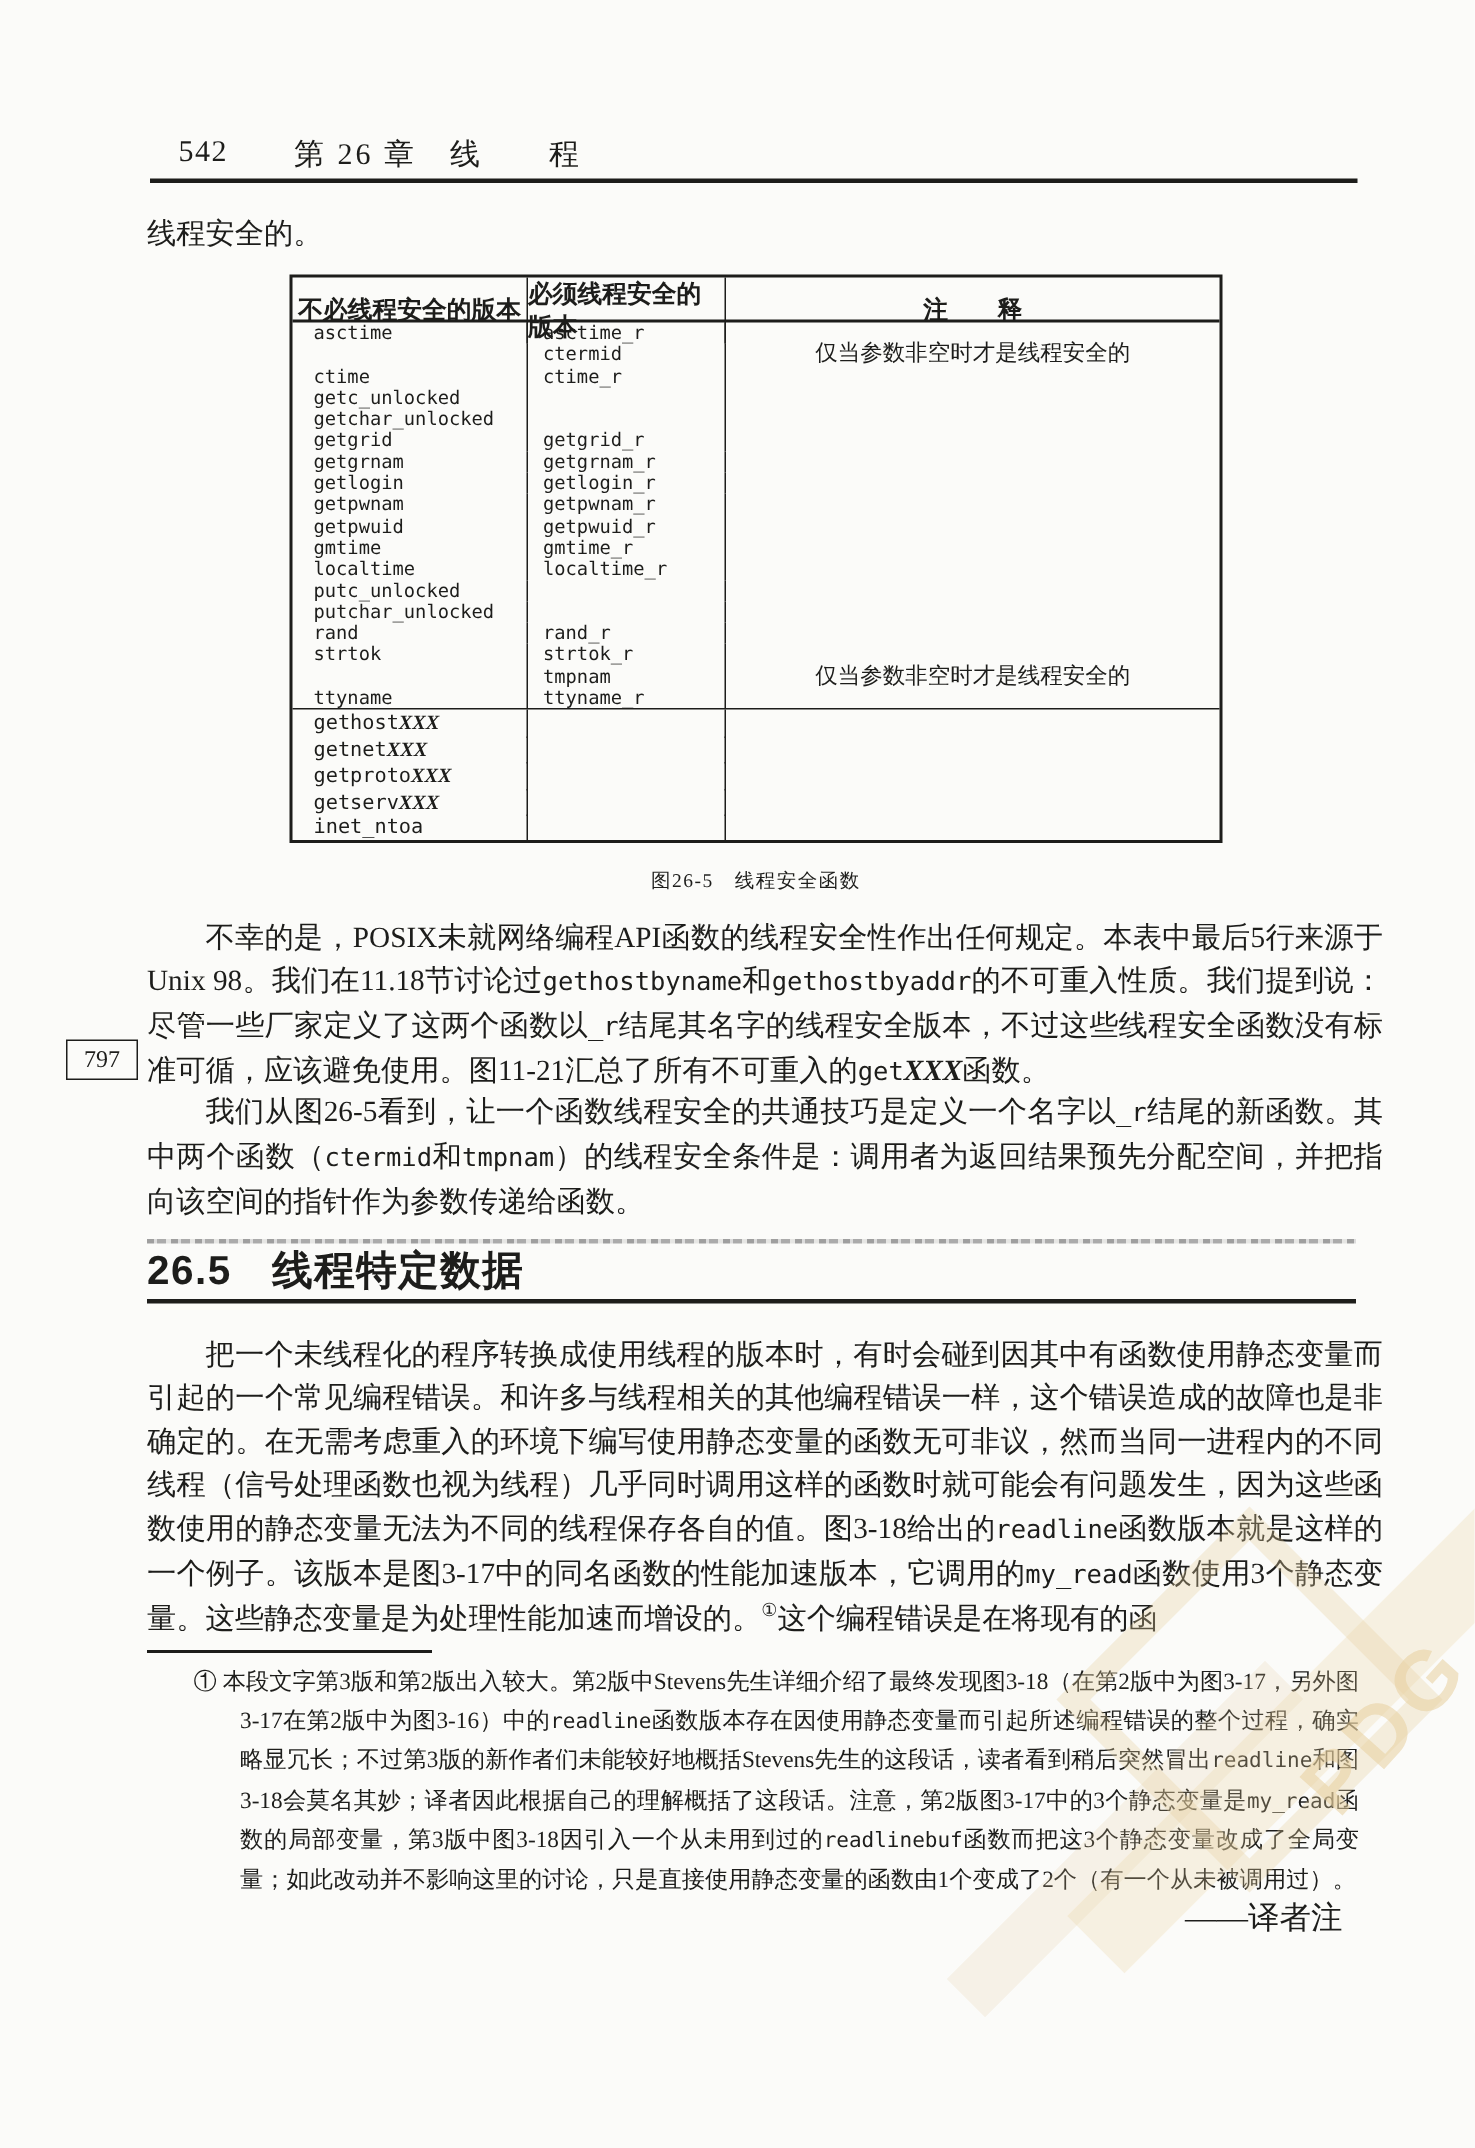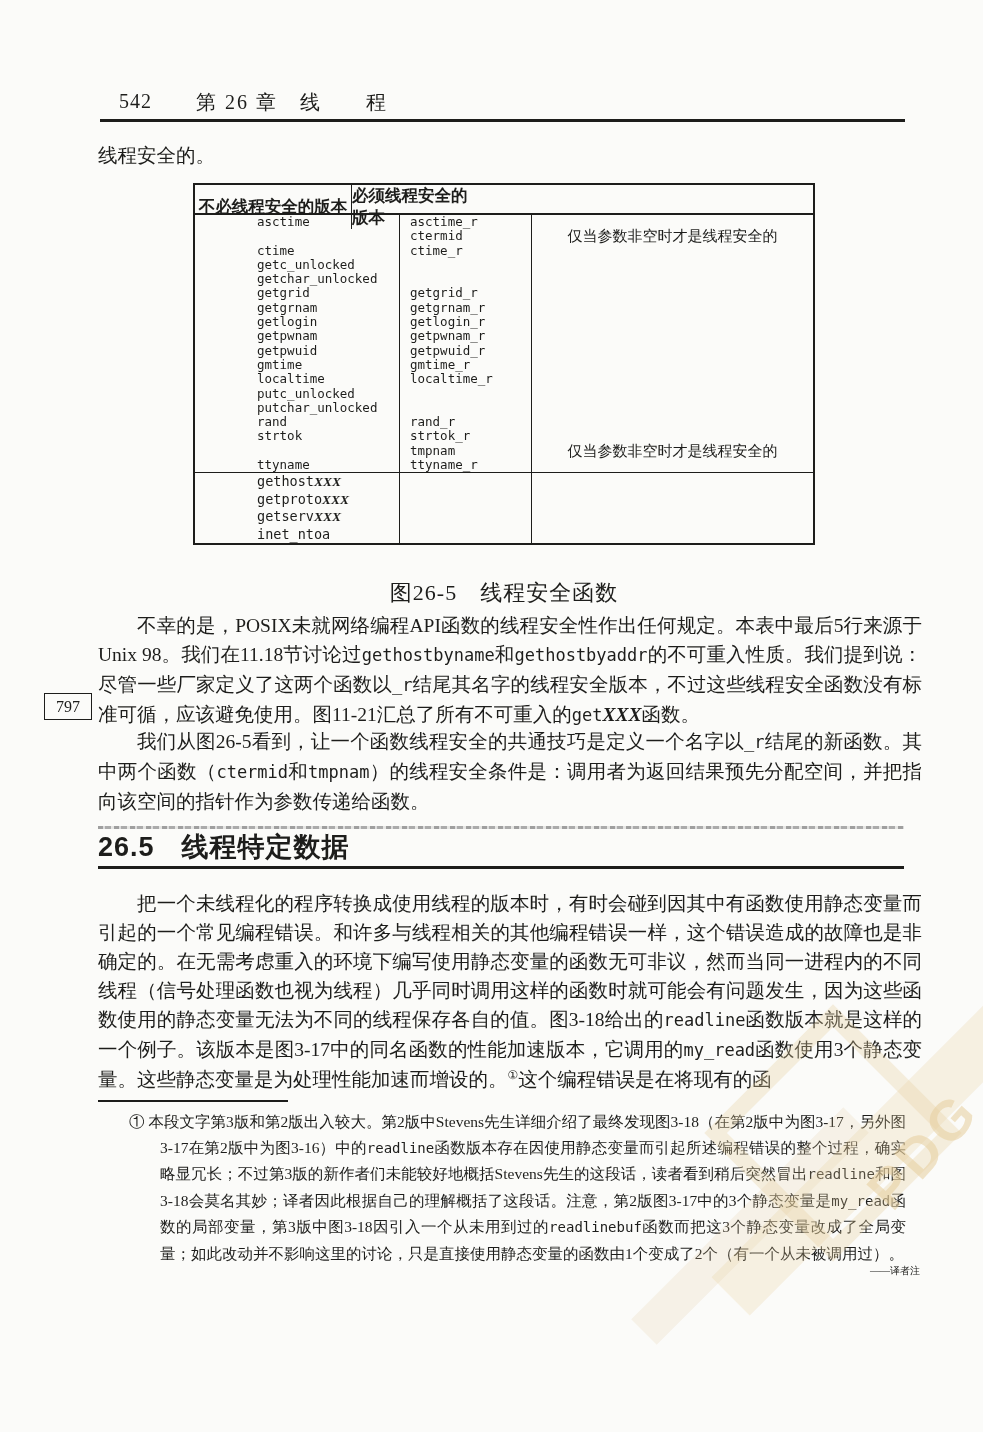--- a/index.html
+++ b/index.html
@@ -10,54 +10,54 @@
   
   .pagenum{left:119px;top:90px;font-size:20px;letter-spacing:1px;text-align:center;}
   .chaptitle{left:196px;top:89px;font-size:20px;letter-spacing:2px;}
   .head-rule{left:100px;top:119px;width:805px;height:2.5px;background:var(--ink);}
   .intro{left:98px;top:142px;font-size:19.5px;}
   
   .fig-table{left:193px;top:183px;width:622px;border:2px solid var(--ink);box-sizing:border-box;background:transparent;}
   .thead{display:grid;grid-template-columns:156px 132px auto;height:28px;border-bottom:2px solid var(--ink);font-weight:bold;}
   .thc{display:flex;align-items:center;justify-content:center;font-size:16.5px;}
   .thc+.thc{border-left:1.5px solid var(--ink);}
-  .trow{display:grid;grid-template-columns:156px 132px auto;margin-left:48px;}
+  .trow{display:grid;grid-template-columns:156px 132px auto;}
   .tcell{white-space:nowrap;font-family:"DejaVu Sans Mono","Liberation Mono",monospace;}
   .tcell.c1{padding-left:14px;}
   .tcell.c2{border-left:1.5px solid var(--ink);padding-left:10px;}
   .tcell.c3{border-left:1.5px solid var(--ink);text-align:center;
             font-family:"Liberation Serif","DejaVu Serif",serif;}
   .tsec0 .trow{height:14.3px;}
   .tsec0 .tcell{line-height:14.3px;font-size:12.5px;}
   .tsec0 .tcell.c3{font-size:15px;}
   .tsec1{border-top:1.8px solid var(--ink);}
   .tsec1 .trow{height:17.4px;}
   .tsec1 .tcell{line-height:17.4px;font-size:13.5px;}
   .code{font-family:"DejaVu Sans Mono","Liberation Mono",monospace;}
   .xxx{font-family:"Liberation Serif","DejaVu Serif",serif;font-style:italic;font-weight:600;}
-  .caption{left:193px;top:578px;width:622px;text-align:center;font-size:22px;letter-spacing:1px;}
+  .caption{left:193px;top:578px;width:622px;text-align:center;font-size:13px;letter-spacing:1px;}
   
   .para{left:98px;width:824px;font-size:19.5px;line-height:29px;text-align:justify;text-indent:39px;}
   .para .code{font-size:17px;}
   .p1{top:611px;} .p2{top:727px;} .p3{top:889px;}
   .fsup{font-size:12px;vertical-align:super;line-height:0;}
   .marker{left:44px;top:693px;width:46px;height:25px;border:1.8px solid var(--ink);
           display:flex;align-items:center;justify-content:center;font-size:16px;}
   
   .sec-head{left:98px;top:826px;width:806px;}
   .speckle{height:3px;background:repeating-linear-gradient(90deg,#9f9f9f 0 5px,#dcdcdc 5px 7px,#ababab 7px 13px,#e6e6e4 13px 16px);}
   .sec-title-row{display:flex;gap:27px;margin-top:2px;
        font-family:"Liberation Sans","DejaVu Sans",sans-serif;font-weight:bold;font-size:27px;line-height:33px;letter-spacing:1px;}
   .sec-rule{margin-top:2px;height:3px;background:var(--ink);}
   
   .fn-sep{left:98px;top:1100px;width:190px;height:2px;background:var(--ink);}
   .footnote{left:98px;top:1109px;width:808px;box-sizing:border-box;padding-left:62px;text-indent:-31px;
             font-size:15.5px;line-height:25.5px;text-align:justify;}
   .footnote .code{font-size:14px;}
-  .fn-sig{right:63px;top:1264px;font-size:10px;}
+  .fn-sig{right:88px;top:1264px;font-size:21px;}
   
   .wm{pointer-events:none;}
   .wm-diamond{left:742px;top:1042px;width:150px;height:150px;border:16px solid var(--wm);
               opacity:.32;transform:rotate(45deg);}
   .wm-stripe1{left:672px;top:1128px;width:400px;height:54px;background:var(--wm);opacity:.26;transform:rotate(-45deg);}
   .wm-stripe2{left:600px;top:1208px;width:300px;height:36px;background:var(--wm);opacity:.2;transform:rotate(-45deg);}
   .wm-pdg{left:856px;top:1118px;font-family:"Liberation Sans","DejaVu Sans",sans-serif;font-weight:bold;
           font-size:56px;letter-spacing:4px;color:var(--wm);opacity:.55;transform:rotate(-48deg);}
 </style>
 </head>
@@ -68,20 +68,21 @@
   <div class="abs pagenum">542</div>
   <div class="abs chaptitle">第 26 章　线　　程</div>
   <div class="abs head-rule"></div>
 
   <div class="abs intro">线程安全的。</div>
 
   <div class="abs fig-table">
     <div class="thead">
       <div class="thc">不必线程安全的版本</div>
       <div class="thc">必须线程安全的版本</div>
+      <div class="thc">注　　释</div>
     </div>
     <div>
         <div class="tsec tsec0">
           <div class="trow">
             <div class="tcell c1"><span class="code">asctime</span></div>
             <div class="tcell c2"><span class="code">asctime_r</span></div>
             <div class="tcell c3"></div>
           </div>
           <div class="trow">
             <div class="tcell c1"></div>
@@ -165,20 +166,25 @@
           </div>
           <div class="trow">
             <div class="tcell c1"><span class="code">ttyname</span></div>
             <div class="tcell c2"><span class="code">ttyname_r</span></div>
             <div class="tcell c3"></div>
           </div>
         </div>
         <div class="tsec tsec1">
           <div class="trow">
             <div class="tcell c1"><span class="code">gethost</span><span class="xxx">XXX</span></div>
+            <div class="tcell c2"></div>
+            <div class="tcell c3"></div>
+          </div>
+          <div class="trow">
+            <div class="tcell c1"><span class="code">getnet</span><span class="xxx">XXX</span></div>
             <div class="tcell c2"></div>
             <div class="tcell c3"></div>
           </div>
           <div class="trow">
             <div class="tcell c1"><span class="code">getproto</span><span class="xxx">XXX</span></div>
             <div class="tcell c2"></div>
             <div class="tcell c3"></div>
           </div>
           <div class="trow">
             <div class="tcell c1"><span class="code">getserv</span><span class="xxx">XXX</span></div>

